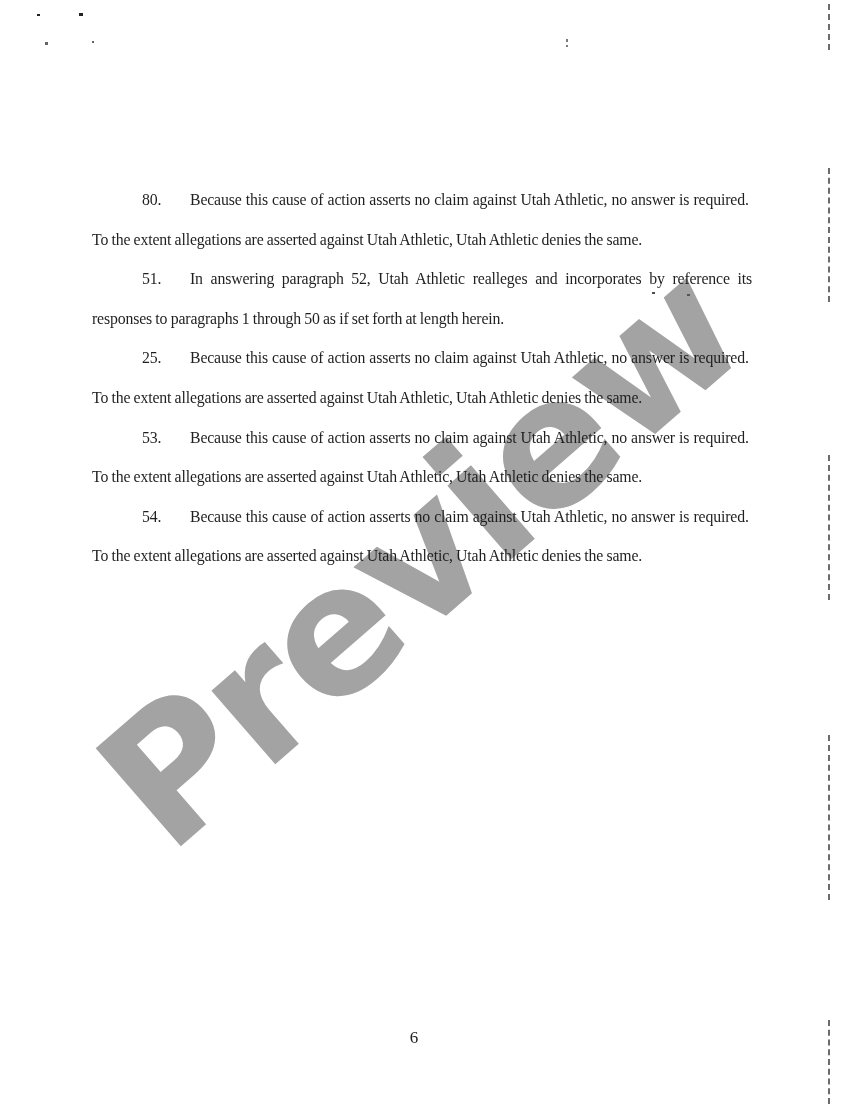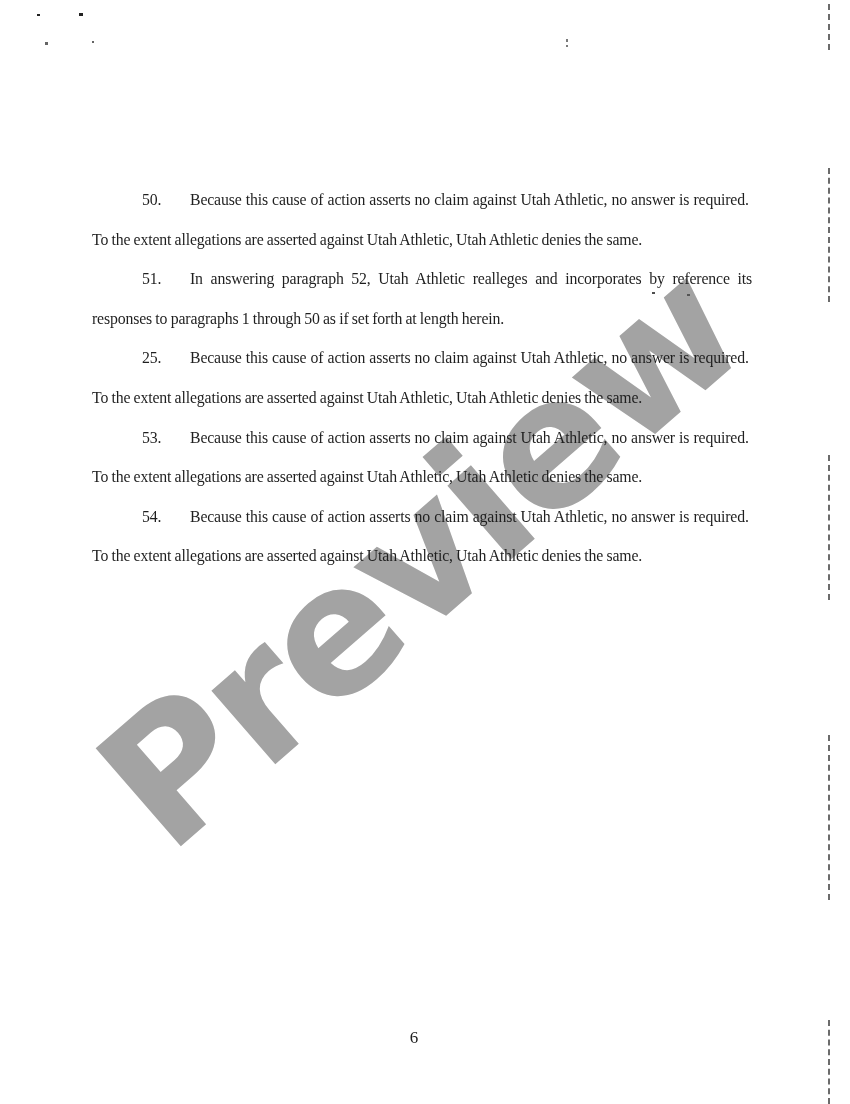--- a/index.html
+++ b/index.html
@@ -92,21 +92,21 @@
   .speck.s8 { left: 687px; top: 294px; width: 3px; height: 2px; opacity: .6; }
 </style>
 </head>
 <body>
 
 <div class="page">
 
   <div class="watermark">Preview</div>
 
   <div class="doc-body" id="paragraph-host">
-  <p class="para"><span class="para-number">50.</span><span class="para-text">Because this cause of action asserts no claim against Utah Athletic, no answer is required.&nbsp; To the extent allegations are asserted against Utah Athletic, Utah Athletic denies the same.</span></p>
+  <p class="para"><span class="para-number">80.</span><span class="para-text">Because this cause of action asserts no claim against Utah Athletic, no answer is required.&nbsp; To the extent allegations are asserted against Utah Athletic, Utah Athletic denies the same.</span></p>
 
   <p class="para"><span class="para-number">51.</span><span class="para-text">In answering paragraph 52, Utah Athletic realleges and incorporates by reference its responses to paragraphs 1 through 50 as if set forth at length herein.</span></p>
 
   <p class="para"><span class="para-number">25.</span><span class="para-text">Because this cause of action asserts no claim against Utah Athletic, no answer is required.&nbsp; To the extent allegations are asserted against Utah Athletic, Utah Athletic denies the same.</span></p>
 
   <p class="para"><span class="para-number">53.</span><span class="para-text">Because this cause of action asserts no claim against Utah Athletic, no answer is required.&nbsp; To the extent allegations are asserted against Utah Athletic, Utah Athletic denies the same.</span></p>
 
   <p class="para"><span class="para-number">54.</span><span class="para-text">Because this cause of action asserts no claim against Utah Athletic, no answer is required.&nbsp; To the extent allegations are asserted against Utah Athletic, Utah Athletic denies the same.</span></p>
 
 

